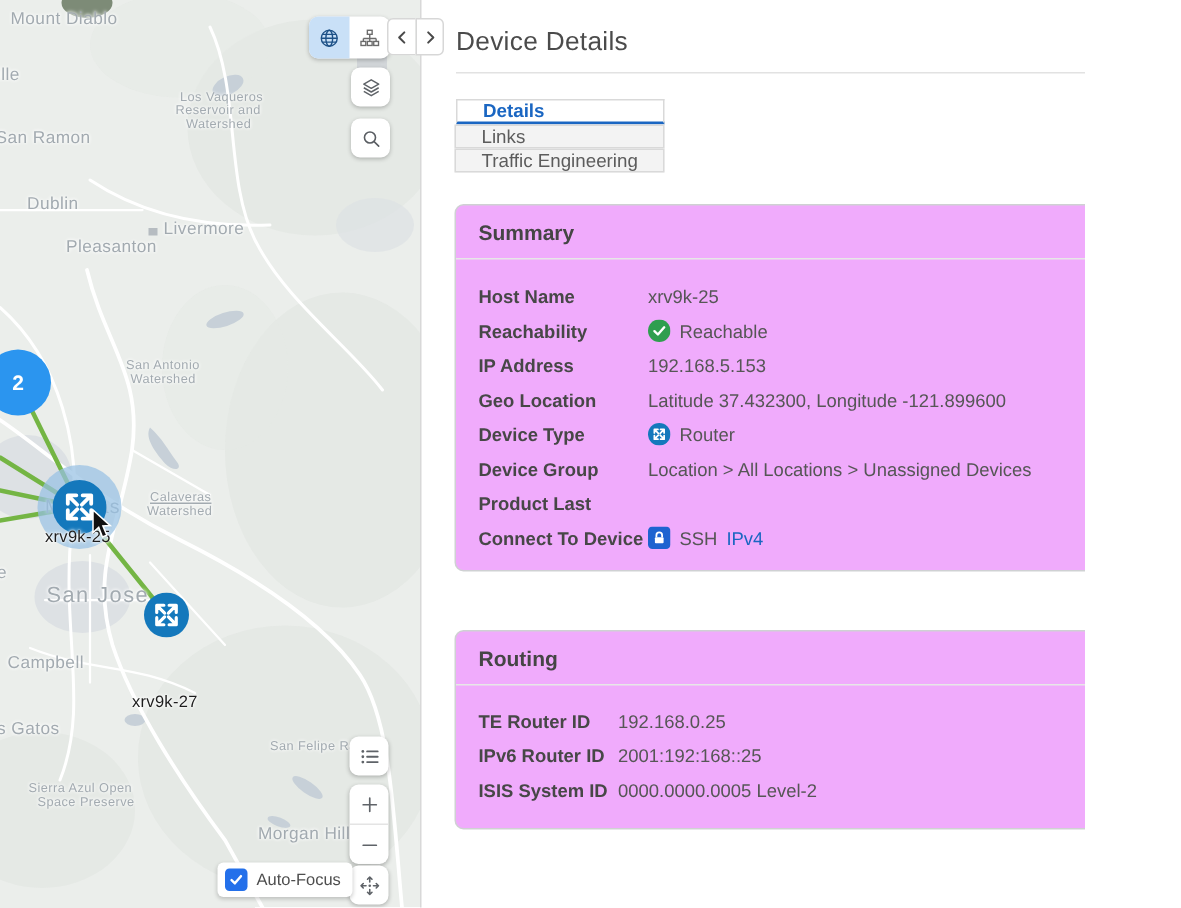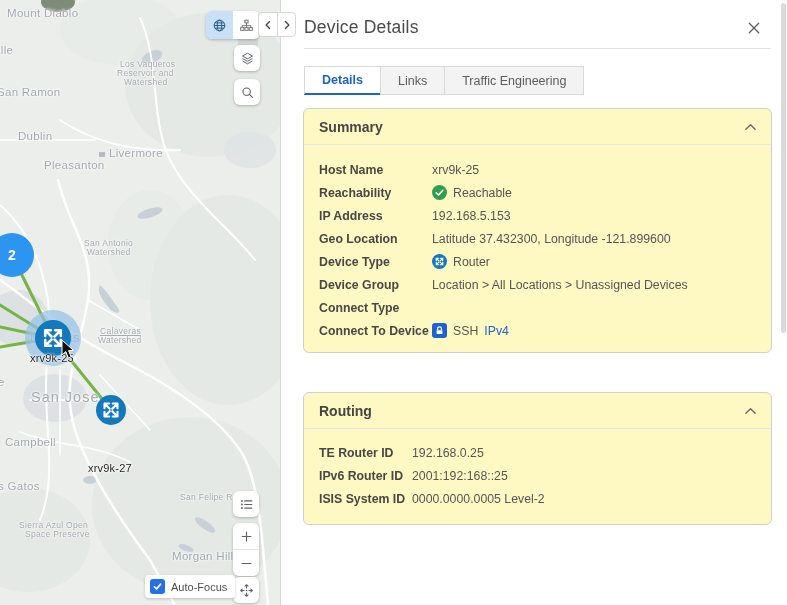--- a/index.html
+++ b/index.html
@@ -1,18 +1,18 @@
 <!DOCTYPE html>
 <html><head>
 <meta charset="utf-8">
 <style>
   * { margin:0; padding:0; box-sizing:border-box; }
   html,body { width:787px; height:605px; overflow:hidden; }
   body { font-family:"Liberation Sans", sans-serif; background:#fff; }
-  #stage { position:relative; width:787px; height:605px; overflow:hidden; background:#fff; }
+  #stage { position:relative; width:723px; height:605px; overflow:hidden; background:#fff; }
 
   
   #map { position:absolute; left:0; top:0; width:280px; height:605px; background:#ebeeeb; overflow:hidden; }
   .place { position:absolute; color:#a2aab0; white-space:nowrap; letter-spacing:.3px; text-shadow:0 0 3px #fff,0 0 2px #fff; z-index:2; }
   .pl11 { font-size:11.5px; }
   .pl8  { font-size:8.5px;margin-top:20px; }
   .pl14 { font-size:14.5px; letter-spacing:1px; }
   .pl13 { font-size:13px; letter-spacing:.8px; }
 
   .cluster { position:absolute; left:-10px; top:233px; width:44px; height:44px; border-radius:50%;
@@ -45,26 +45,26 @@
                box-shadow:0 1px 3px rgba(0,0,0,.2); display:flex; align-items:center; padding:0 8px 0 5px; gap:6px; z-index:5; }
   .afbox { width:15px; height:15px; border-radius:3px; background:#2470ea; display:flex; align-items:center; justify-content:center; cursor:pointer; }
   .aflabel { font-size:11px; color:#4e4e4e; }
 
   
   #panel { position:absolute; left:280px; top:0; width:507px; height:605px; background:#fff; border-left:1px solid #d8d8d8; }
   .panel-title { position:absolute; left:23px; top:17px; font-size:17.5px; color:#4b4b4b; letter-spacing:.2px; }
   .close-btn { position:absolute; right:22px; top:17px; width:22px; height:22px; display:flex; align-items:center; justify-content:center; cursor:pointer; }
   .hdr-divider { position:absolute; left:23px; right:16px; top:48px; height:1px; background:#e2e2e2; }
 
-  .tabs { position:absolute; left:23px; top:66px; display:flex; height:29px; }
+  .tabs { position:absolute; left:23px; top:66px; display:flex; height:29px;flex-direction:column; }
   .tab { display:flex; align-items:center; padding:0 17px; font-size:12.5px; color:#5c5c5c;
          background:#f3f3f3; border:1px solid #d9d9d9; margin-left:-1px; cursor:pointer; }
   .tab.active { background:#fff; color:#1a66c2; font-weight:700; border-bottom:2px solid #1a66c2; margin-left:0; }
 
-  .card { position:absolute; left:22px; width:469px; background:#fef9c3; border:1px solid #cfd1d3; border-radius:6px; }
+  .card { position:absolute; left:22px; width:469px; background:#f0abfc; border:1px solid #cfd1d3; border-radius:6px;margin-top:28px; }
   .card-head { height:36px; display:flex; align-items:center; justify-content:space-between; padding:0 14px 0 15px;
                border-bottom:1px solid #e7e7e7; }
   .card-title { font-size:14px; font-weight:600; color:#454545; }
   .collapse { cursor:pointer; display:flex; align-items:center; }
   .rows { padding:13px 15px 10px 15px; }
   .srow { display:flex; align-items:center; height:23px; font-size:12.3px; }
   .srow .lab { width:113px; flex-shrink:0; font-weight:700; color:#474747; }
   #routing-card .srow .lab { width:93px; }
   .srow .val { color:#565656; display:flex; align-items:center; gap:6px; }
   .link { color:#1a66c2; cursor:pointer; }
@@ -343,21 +343,21 @@
                 </svg>
             </span>
             <span>Router</span>
           </div>
         </div>
         <div class="srow">
           <div class="lab">Device Group</div>
           <div class="val">Location &gt; All Locations &gt; Unassigned Devices</div>
         </div>
         <div class="srow">
-          <div class="lab">Connect Type</div>
+          <div class="lab">Product Last</div>
         </div>
         <div class="srow">
           <div class="lab">Connect To Device</div>
           <div class="val">
             <span class="vicon">
               <svg width="15" height="15" viewBox="0 0 15 15">
                   <rect x="0" y="0" width="15" height="15" rx="3" fill="#1e63d0"></rect>
                   <path d="M5.6 7.2 V5.8 a1.9 1.9 0 0 1 3.8 0 V7.2" fill="none" stroke="#fff" stroke-width="1.2"></path>
                   <rect x="4.6" y="7.2" width="5.8" height="3.9" rx=".6" fill="#fff"></rect>
                 </svg>

